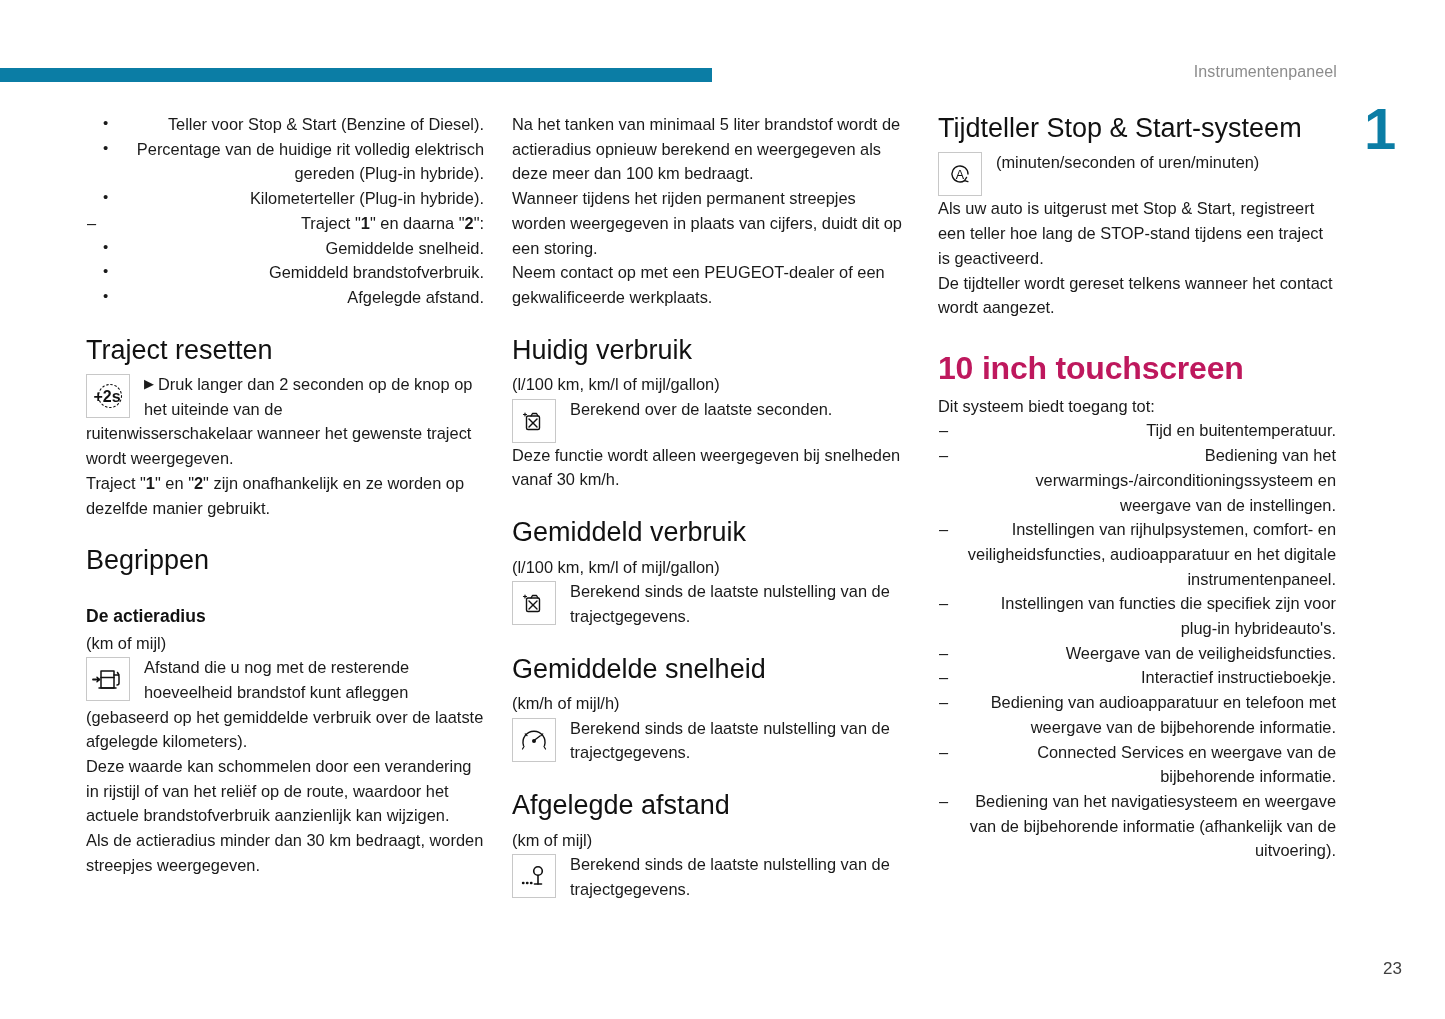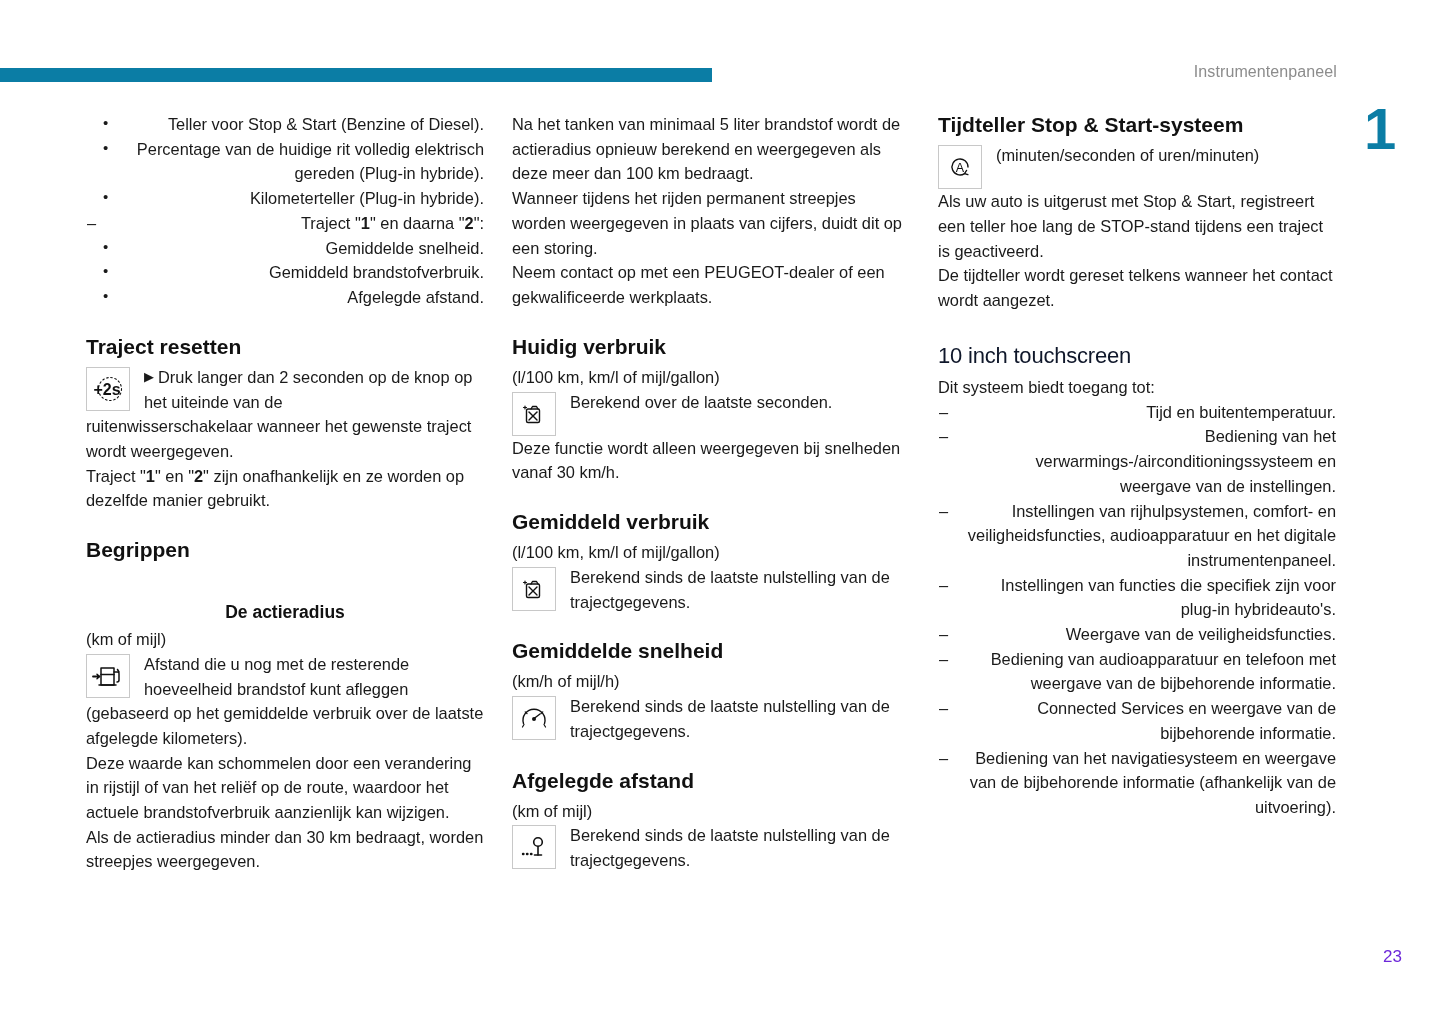--- a/index.html
+++ b/index.html
@@ -40,23 +40,23 @@
     top: 100px;
     font-size: 58px;
     font-weight: bold;
     color: #0b7da5;
     line-height: 1;
     font-family: "Liberation Sans", sans-serif;
   }
   .page-number {
     position: absolute;
     right: 43px;
-    bottom: 52px;
+    bottom: 40px;
     font-size: 17px;
-    color: #6d28d9;
+    color: #404040;
   }
 
   
   .columns {
     position: absolute;
     left: 0;
     top: 112px;
     width: 1445px;
     display: flex;
   }
@@ -68,42 +68,41 @@
   .col-1 { margin-left: 86px; }
   .col-2 { margin-left: 28px; }
   .col-3 { margin-left: 28px; }
 
   
   p.para {
     margin: 0;
     padding: 0;
   }
   .h1-gray {
-    font-size: 22px;
-    font-weight: normal;
-    color: #0f172a;
+    font-size: 32px;
+    font-weight: bold;
+    color: #be185d;
     margin: 30px 0 7px 0;
     line-height: 1.15;
     letter-spacing: -0.2px;
   }
   .h2-black {
-    font-size: 21px;
-    font-weight: bold;
+    font-size: 27px;
+    font-weight: normal;
     color: #111;
     margin: 24px 0 6px 0;
     line-height: 1.2;
   }
   .h2-black.first { margin-top: 20px; }
   .h3-black {
     font-size: 17.5px;
     font-weight: bold;
     color: #111;
-    margin: 40px 0 3px 0;
+    margin: 29px 0 3px 0;
     line-height: 1.25;
-    text-align: center;
   }
 
   
   ul.blist, ul.dlist {
     list-style: none;
     margin: 0;
     padding: 0;
     text-align: right;
   }
   ul.blist > li {
@@ -348,19 +347,20 @@
     <h1 class="h1-gray">10 inch touchscreen</h1>
 
     <p class="para">Dit systeem biedt toegang tot:</p>
 
     <ul class="dlist nopad">
       <li>Tijd en buitentemperatuur.</li>
       <li>Bediening van het verwarmings-/airconditioningssysteem en weergave van de instellingen.</li>
       <li>Instellingen van rijhulpsystemen, comfort- en veiligheidsfuncties, audioapparatuur en het digitale instrumentenpaneel.</li>
       <li>Instellingen van functies die specifiek zijn voor plug-in hybrideauto's.</li>
       <li>Weergave van de veiligheidsfuncties.</li>
+      <li>Interactief instructieboekje.</li>
       <li>Bediening van audioapparatuur en telefoon met weergave van de bijbehorende informatie.</li>
       <li>Connected Services en weergave van de bijbehorende informatie.</li>
       <li>Bediening van het navigatiesysteem en weergave van de bijbehorende informatie (afhankelijk van de uitvoering).</li>
     </ul>
   </div>
 
 </div>
 
 </body></html>

